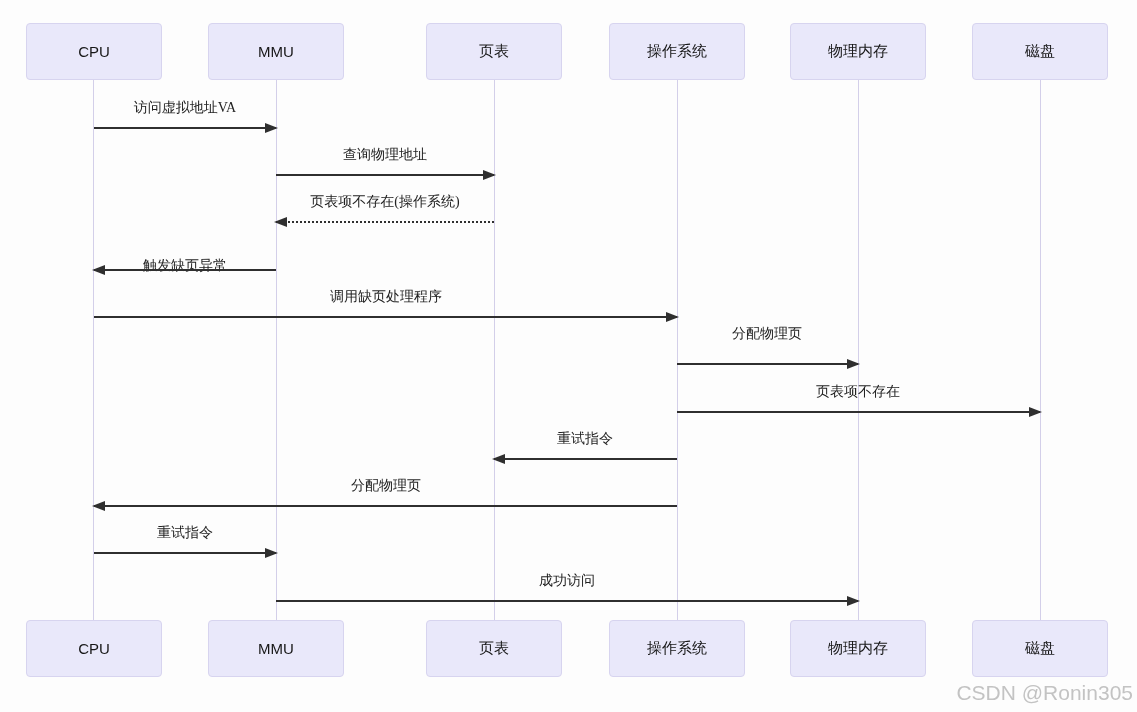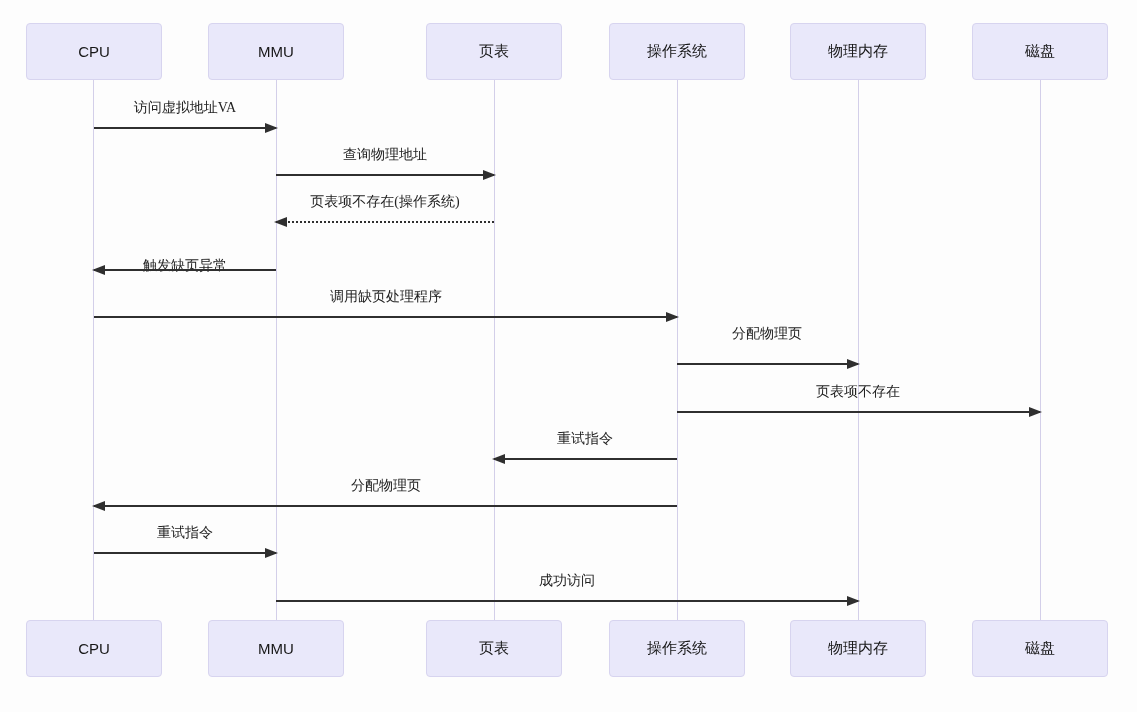--- a/index.html
+++ b/index.html
@@ -135,14 +135,15 @@
   <div class="msg-label" style="left:567px; top:571px">成功访问</div>
   <div class="arrow right" style="left:276px; top:600px; width:582px"></div>
 
   <div class="actor bottom" style="left:26px">CPU</div>
   <div class="actor bottom" style="left:208px">MMU</div>
   <div class="actor bottom" style="left:426px">页表</div>
   <div class="actor bottom" style="left:609px">操作系统</div>
   <div class="actor bottom" style="left:790px">物理内存</div>
   <div class="actor bottom" style="left:972px">磁盘</div>
 
+  <div class="watermark">CSDN @Ronin305</div>
 
 </div>
 
 </body></html>

